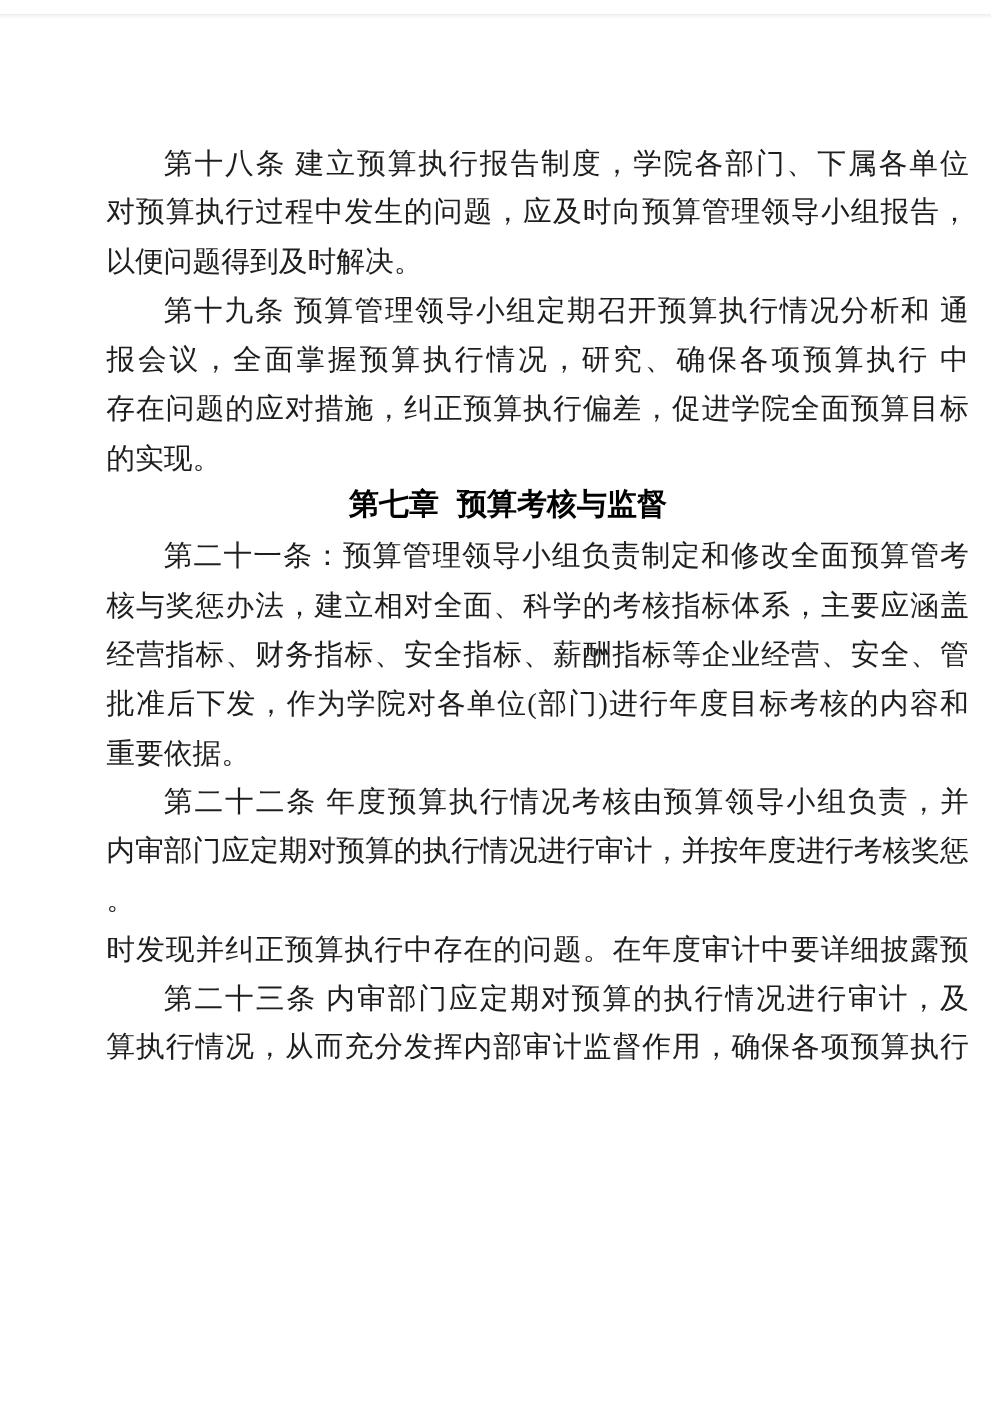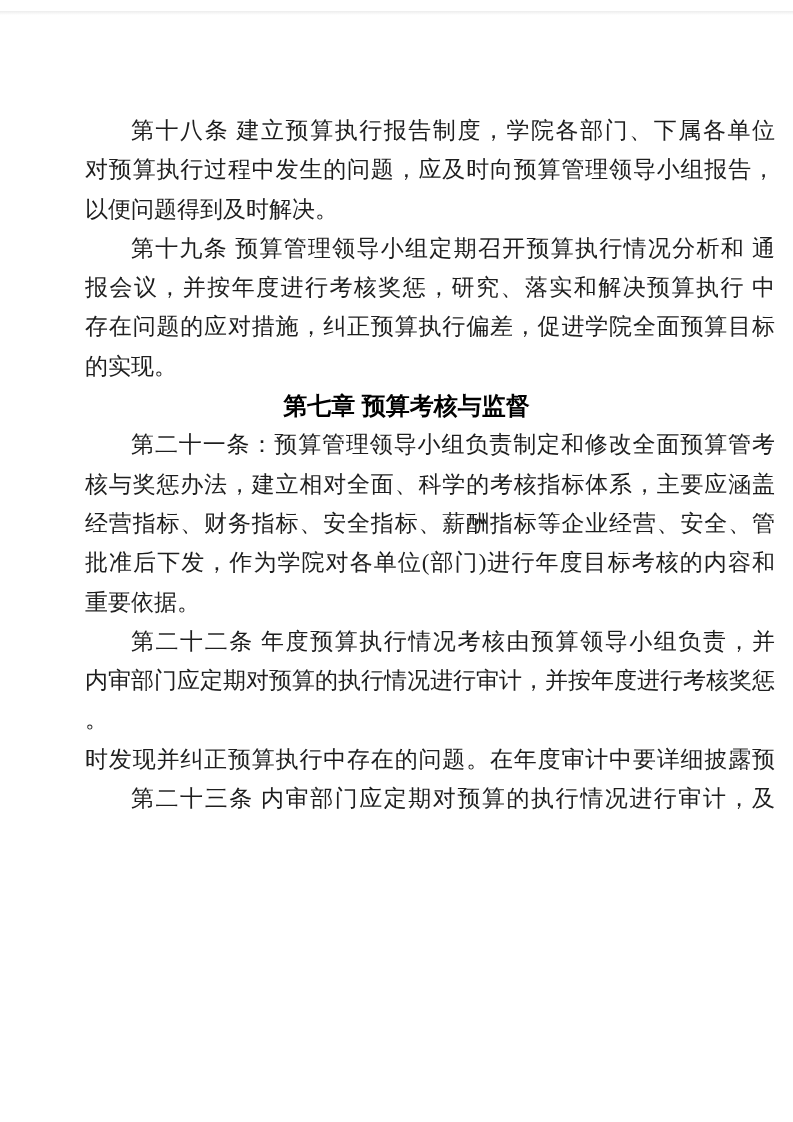--- a/index.html
+++ b/index.html
@@ -47,21 +47,21 @@
   }
   .line.first {
     text-indent: 2em;
   }
   .line.end {
     text-align-last: left;
     -moz-text-align-last: left;
   }
   .chapter-heading {
     display: block;
-    font-family: Liberation Sans, sans-serif;
+    font-family: Liberation Mono, monospace;
     font-weight: 700;
     font-size: 24px;
     line-height: 39.3px;
     height: 39.3px;
     text-align: left;
     text-align-last: center;
     padding-right: 47px;
     color: #000000;
   }
 </style>
@@ -74,21 +74,21 @@
   <div class="content">
 
     <p class="para">
       <span class="line first">第十八条 建立预算执行报告制度，学院各部门、下属各单位</span>
       <span class="line">对预算执行过程中发生的问题，应及时向预算管理领导小组报告，</span>
       <span class="line end">以便问题得到及时解决。</span>
     </p>
 
     <p class="para">
       <span class="line first">第十九条 预算管理领导小组定期召开预算执行情况分析和 通</span>
-      <span class="line">报会议，并按年度进行考核奖惩，研究、落实和解决预算执行 中</span>
+      <span class="line">报会议，全面掌握预算执行情况，研究、确保各项预算执行 中</span>
       <span class="line">存在问题的应对措施，纠正预算执行偏差，促进学院全面预算目标</span>
       <span class="line end">的实现。</span>
     </p>
 
 
     <h2 class="chapter-heading" style="margin:0">第七章 预算考核与监督</h2>
 
     <p class="para">
       <span class="line first">第二十一条：预算管理领导小组负责制定和修改全面预算管考</span>
       <span class="line">核与奖惩办法，建立相对全面、科学的考核指标体系，主要应涵盖</span>
@@ -99,16 +99,17 @@
 
     <p class="para">
       <span class="line first">第二十二条 年度预算执行情况考核由预算领导小组负责，并</span>
       <span class="line">内审部门应定期对预算的执行情况进行审计，并按年度进行考核奖惩</span>
       <span class="line end">。</span>
     </p>
 
     <p class="para">
       <span class="line">时发现并纠正预算执行中存在的问题。在年度审计中要详细披露预</span>
       <span class="line first">第二十三条 内审部门应定期对预算的执行情况进行审计，及</span>
+      <span class="line">算执行情况，从而充分发挥内部审计监督作用，确保各项预算执行</span>
     </p>
 
   </div>
 </div>
 
 </body></html>

